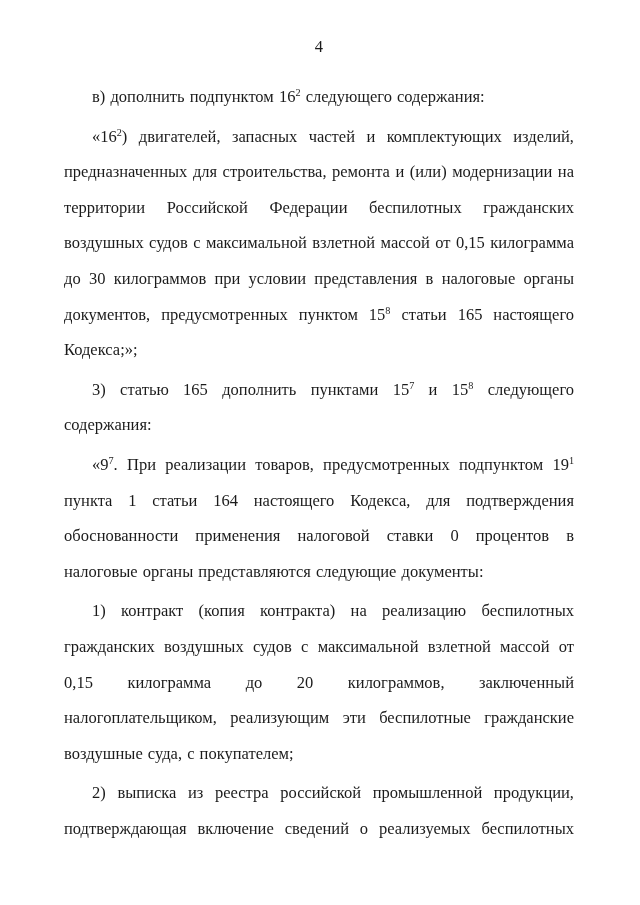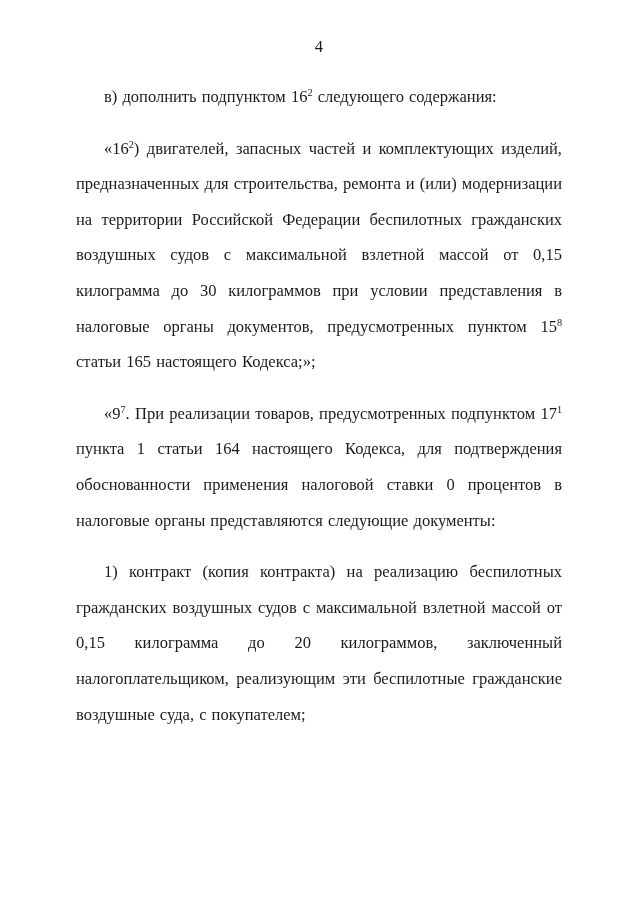--- a/index.html
+++ b/index.html
@@ -26,21 +26,21 @@
     font-size: 16.5px;
     line-height: 17px;
     margin: 0 0 24px 0;
     letter-spacing: 0.3px;
   }
   .doc-body p {
     font-size: 16.5px;
     line-height: 35.6px;
     text-align: justify;
     text-indent: 28px;
-    margin: 16px;
+    margin: 4px;
     word-spacing: 1px;
   }
   .doc-body p.cont {
     
     text-align-last: justify;
   }
   .sup {
     font-size: 62%;
     line-height: 0;
     vertical-align: super;
@@ -48,16 +48,18 @@
 </style>
 </head>
 <body>
 
 <div class="sheet">
   <div class="page-number">4</div>
 
   <div class="doc-body">
     <p><span>в) дополнить подпунктом 16</span><span class="sup">2</span><span> следующего содержания:</span></p>
     <p><span>«16</span><span class="sup">2</span><span>) двигателей, запасных частей и комплектующих изделий, предназначенных для строительства, ремонта и (или) модернизации на территории Российской Федерации беспилотных гражданских воздушных судов с максимальной взлетной массой от 0,15 килограмма до 30 килограммов при условии представления в налоговые органы документов, предусмотренных пунктом 15</span><span class="sup">8</span><span> статьи 165 настоящего Кодекса;»;</span></p>
-    <p><span>«9</span><span class="sup">7</span><span>. При реализации товаров, предусмотренных подпунктом 17</span><span class="sup">1</span><span> пункта 1 статьи 164 настоящего Кодекса, для подтверждения обоснованности применения налоговой ставки 0 процентов в налоговые органы представляются следующие документы:</span></p>
+    <p><span>3) статью 165 дополнить пунктами 15</span><span class="sup">7</span><span> и 15</span><span class="sup">8</span><span> следующего содержания:</span></p>
+    <p><span>«9</span><span class="sup">7</span><span>. При реализации товаров, предусмотренных подпунктом 19</span><span class="sup">1</span><span> пункта 1 статьи 164 настоящего Кодекса, для подтверждения обоснованности применения налоговой ставки 0 процентов в налоговые органы представляются следующие документы:</span></p>
     <p><span>1) контракт (копия контракта) на реализацию беспилотных гражданских воздушных судов с максимальной взлетной массой от 0,15 килограмма до 20 килограммов, заключенный налогоплательщиком, реализующим эти беспилотные гражданские воздушные суда, с покупателем;</span></p>
+    <p class="cont"><span>2) выписка из реестра российской промышленной продукции, подтверждающая включение сведений о реализуемых беспилотных</span></p>
   </div>
 </div>
 
 </body></html>

